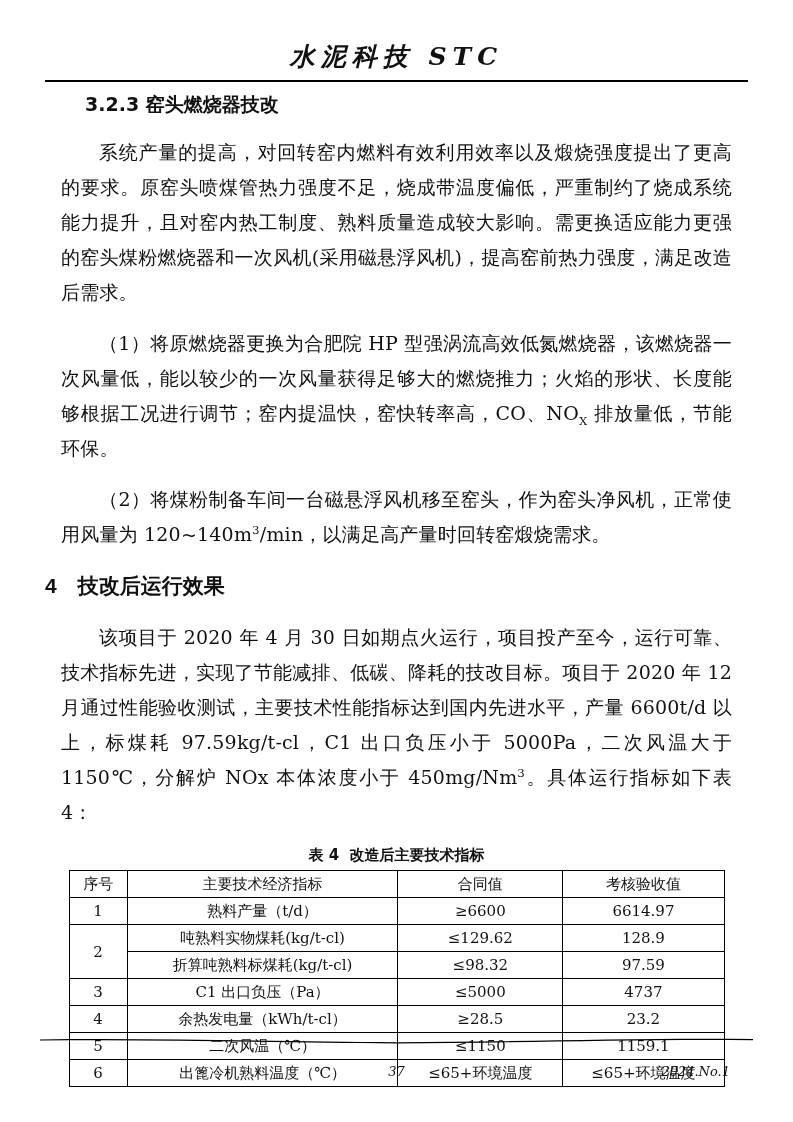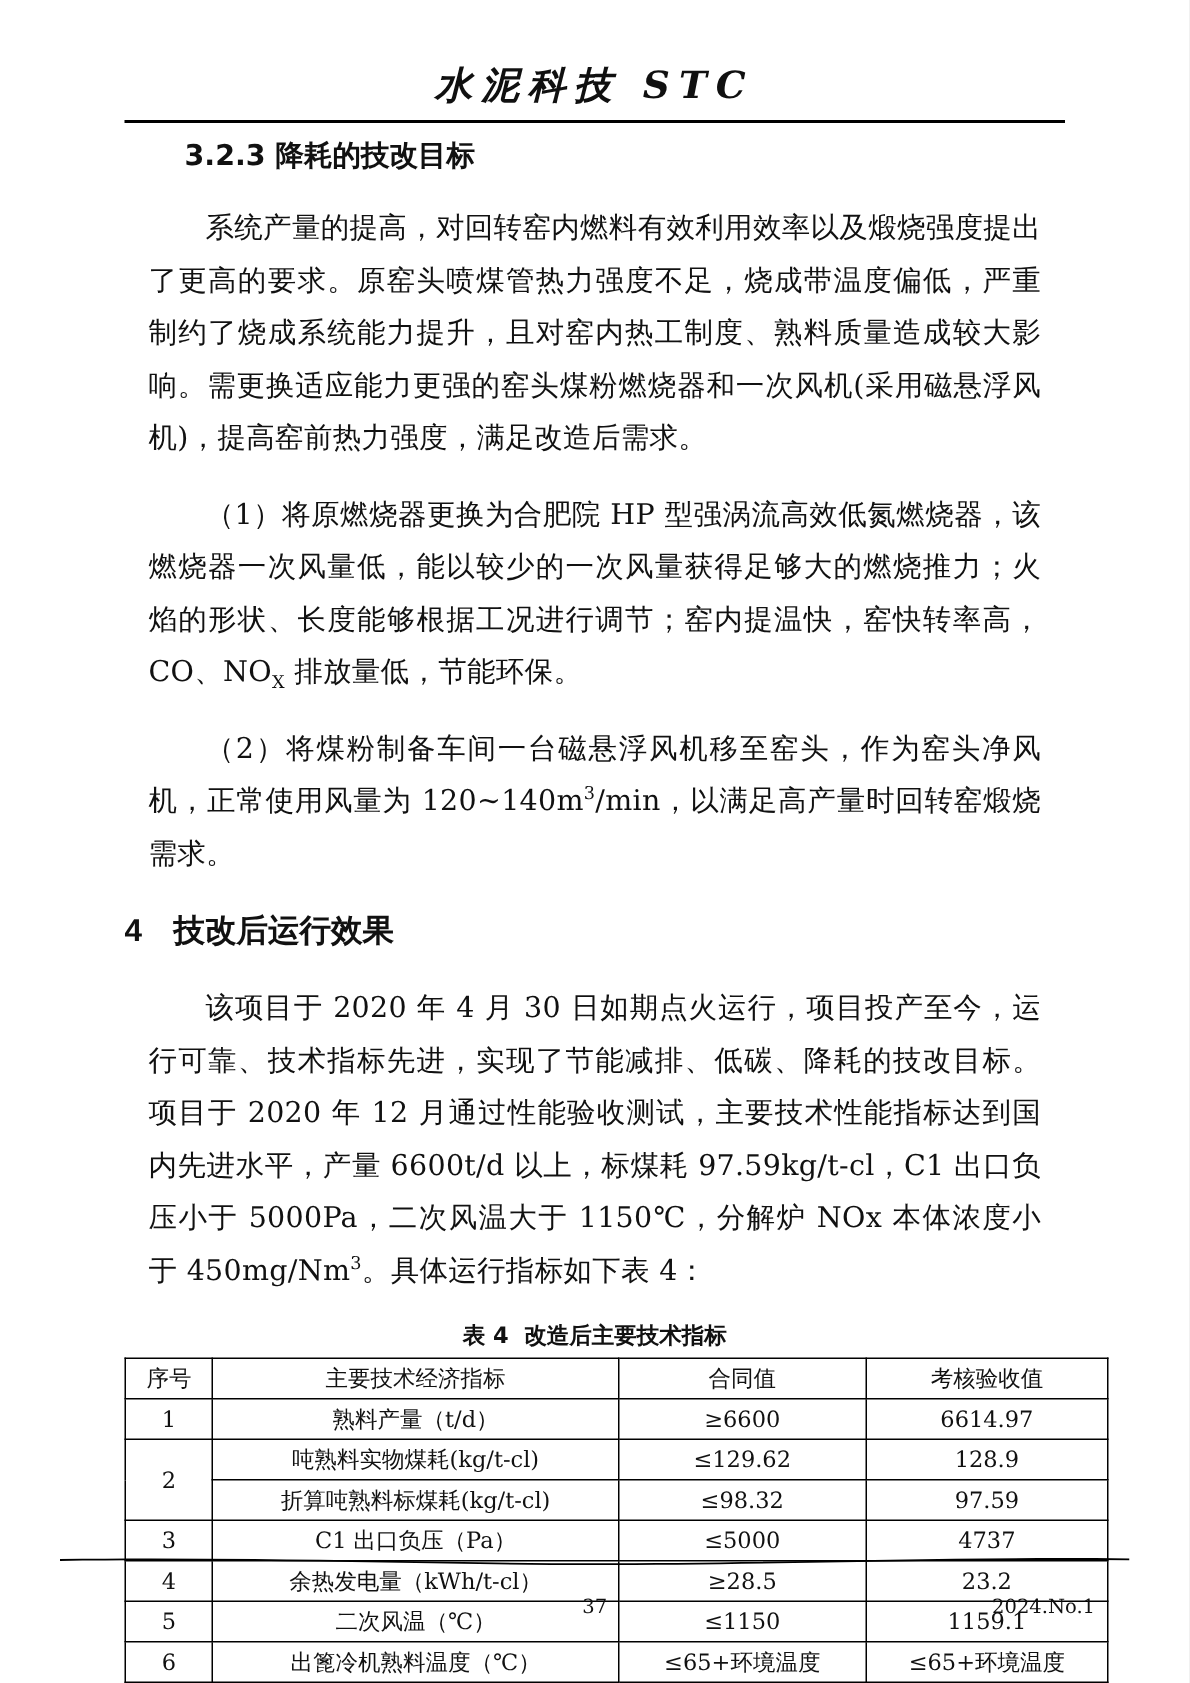--- a/index.html
+++ b/index.html
@@ -1,18 +1,18 @@
 <!DOCTYPE html>
 <html><head>
 <meta charset="utf-8">
 <style>
   html,body{margin:0;padding:0;background:#e8e8e8;}
   .page{
     width:793px;height:1122px;background:#ffffff;position:relative;
-    margin:0 auto;box-sizing:border-box;padding:0 83px;
+    margin:0 auto;box-sizing:border-box;padding:0 45px;
     font-family:"DejaVu Serif","Liberation Serif",serif;color:#111;
     overflow:hidden;
   }
   
   .journal-title{
     margin-top:40px;text-align:center;font-size:25px;font-style:italic;
     font-weight:bold;letter-spacing:6px;color:#101010;
   }
   .header-rule{border-top:2.2px solid #000;margin-top:7px;}
   
@@ -45,33 +45,33 @@
   }
   table.spec th,table.spec td{
     border:1.6px solid #000;height:26px;text-align:center;
     padding:0 3px;font-weight:normal;line-height:18px;
   }
   table.spec th{font-size:15px;}
   col.c1{width:8.9%;} col.c2{width:41.3%;} col.c3{width:25.2%;} col.c4{width:24.6%;}
   
   .footer{position:absolute;left:40px;right:40px;bottom:38px;}
   .footer-rule{display:block;width:100%;height:8px;}
-  .footer-row{position:relative;height:20px;font-size:13px;margin-top:20px;}
+  .footer-row{position:relative;height:20px;font-size:13px;margin-top:20px;font-style:italic;}
   .footer-page{position:absolute;left:0;right:0;text-align:center;}
   .footer-issue{position:absolute;right:23px;}
 </style>
 </head>
 <body>
 
 <div class="page">
 
   <div class="journal-title">水泥科技  STC</div>
   <div class="header-rule"></div>
 
-  <h2 class="h-sub">3.2.3 降耗的技改目标</h2>
+  <h2 class="h-sub">3.2.3 窑头燃烧器技改</h2>
 
   <p class="body"><span>系统产量的提高，对回转窑内燃料有效利用效率以及煅烧强度提出了更高的要求。原窑头喷煤管热力强度不足，烧成带温度偏低，严重制约了烧成系统能力提升，且对窑内热工制度、熟料质量造成较大影响。需更换适应能力更强的窑头煤粉燃烧器和一次风机(采用磁悬浮风机)，提高窑前热力强度，满足改造后需求。</span></p>
   <p class="body"><span>（1）将原燃烧器更换为合肥院 HP 型强涡流高效低氮燃烧器，该燃烧器一次风量低，能以较少的一次风量获得足够大的燃烧推力；火焰的形状、长度能够根据工况进行调节；窑内提温快，窑快转率高，CO、NO</span><span class="sub">X</span><span> 排放量低，节能环保。</span></p>
   <p class="body"><span>（2）将煤粉制备车间一台磁悬浮风机移至窑头，作为窑头净风机，正常使用风量为 120~140m</span><span class="sup">3</span><span>/min，以满足高产量时回转窑煅烧需求。</span></p>
 
   <h2 class="h-main">4　技改后运行效果</h2>
 
   <p class="body"><span>该项目于 2020 年 4 月 30 日如期点火运行，项目投产至今，运行可靠、技术指标先进，实现了节能减排、低碳、降耗的技改目标。项目于 2020 年 12 月通过性能验收测试，主要技术性能指标达到国内先进水平，产量 6600t/d 以上，标煤耗 97.59kg/t-cl，C1 出口负压小于 5000Pa，二次风温大于 1150℃，分解炉 NOx 本体浓度小于 450mg/Nm</span><span class="sup">3</span><span>。具体运行指标如下表 4：</span></p>
 
   <div class="tbl-caption">表 4  改造后主要技术指标</div>

